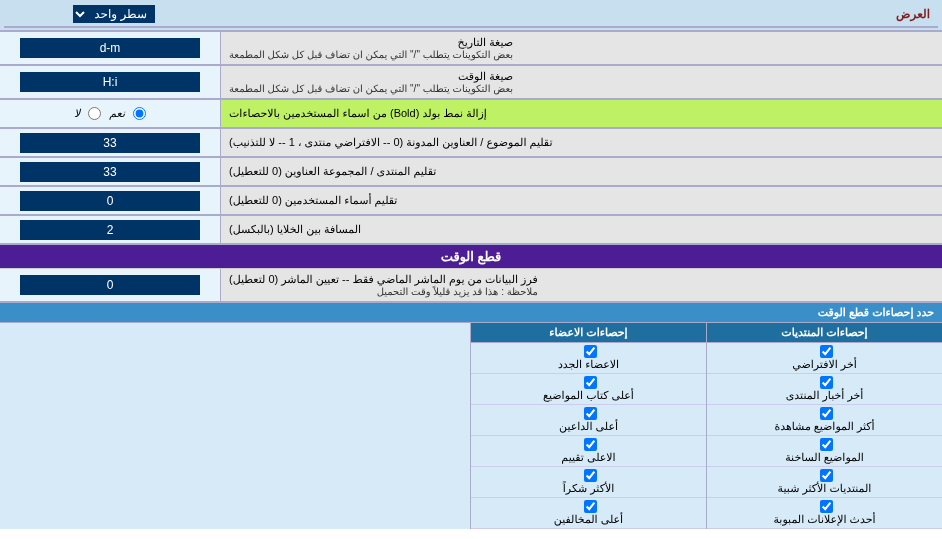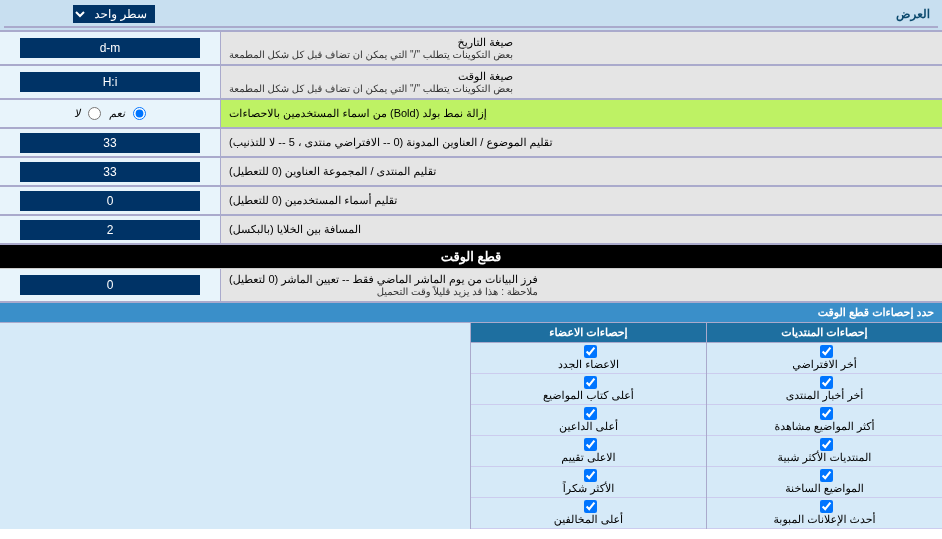--- a/index.html
+++ b/index.html
@@ -83,21 +83,21 @@
       gap: 8px;
       justify-content: center;
     }
     .radio-label {
       font-size: 11px;
       color: #000;
       font-style: italic;
     }
     
     .section-header {
-      background: #000000;
+      background: #4c1d95;
       color: #fff;
       font-weight: bold;
       font-size: 13px;
       text-align: center;
       padding: 4px;
       border-bottom: 1px solid #ccc;
     }
     
     .stats-header {
       background: #3a8fc9;
@@ -146,21 +146,21 @@
       background: #c8dff0;
       border-bottom: 2px solid #aac;
       min-height: 26px;
       padding: 2px 4px;
     }
     .top-row .right-part {
       flex: 1;
       text-align: right;
       font-size: 12px;
       font-weight: bold;
-      color: #0c4a6e;
+      color: #7f1d1d;
       padding-right: 8px;
     }
     .top-row .left-part {
       min-width: 220px;
       display: flex;
       align-items: center;
       justify-content: center;
     }
     select.top-select {
       background: #003366;
@@ -214,21 +214,21 @@
     <div class="radio-row left-cell">
       <input type="radio" name="bold_remove" value="yes" checked="" style="">
       <span class="radio-label">نعم</span>
       <input type="radio" name="bold_remove" value="no" style="">
       <span class="radio-label">لا</span>
     </div>
   </div>
 
   <div class="section-row">
     <div class="section-row right-cell">
-      <div>تقليم الموضوع / العناوين المدونة (0 -- الافتراضي منتدى ، 5 -- لا للتذنيب)</div>
+      <div>تقليم الموضوع / العناوين المدونة (0 -- الافتراضي منتدى ، 1 -- لا للتذنيب)</div>
     </div>
     <div class="section-row left-cell">
       <input class="dark-input" type="text" value="33" style="">
     </div>
   </div>
 
   <div class="section-row">
     <div class="section-row right-cell">
       <div>تقليم المنتدى / المجموعة العناوين (0 للتعطيل)</div>
     </div>
@@ -282,25 +282,25 @@
       <div class="stats-item">
         <input type="checkbox" checked="" style="">
         <span>أخر أخبار المنتدى</span>
       </div>
       <div class="stats-item">
         <input type="checkbox" checked="" style="">
         <span>أكثر المواضيع مشاهدة</span>
       </div>
       <div class="stats-item">
         <input type="checkbox" checked="" style="">
+        <span>المواضيع الساخنة</span>
+      </div>
+      <div class="stats-item">
+        <input type="checkbox" checked="" style="">
         <span>المنتديات الأكثر شبية</span>
-      </div>
-      <div class="stats-item">
-        <input type="checkbox" checked="" style="">
-        <span>المواضيع الساخنة</span>
       </div>
       <div class="stats-item">
         <input type="checkbox" checked="" style="">
         <span>أحدث الإعلانات المبوبة</span>
       </div>
     </div>
 
     <div class="stats-col">
       <div class="stats-col-header">إحصاءات الاعضاء</div>
       <div class="stats-item">

